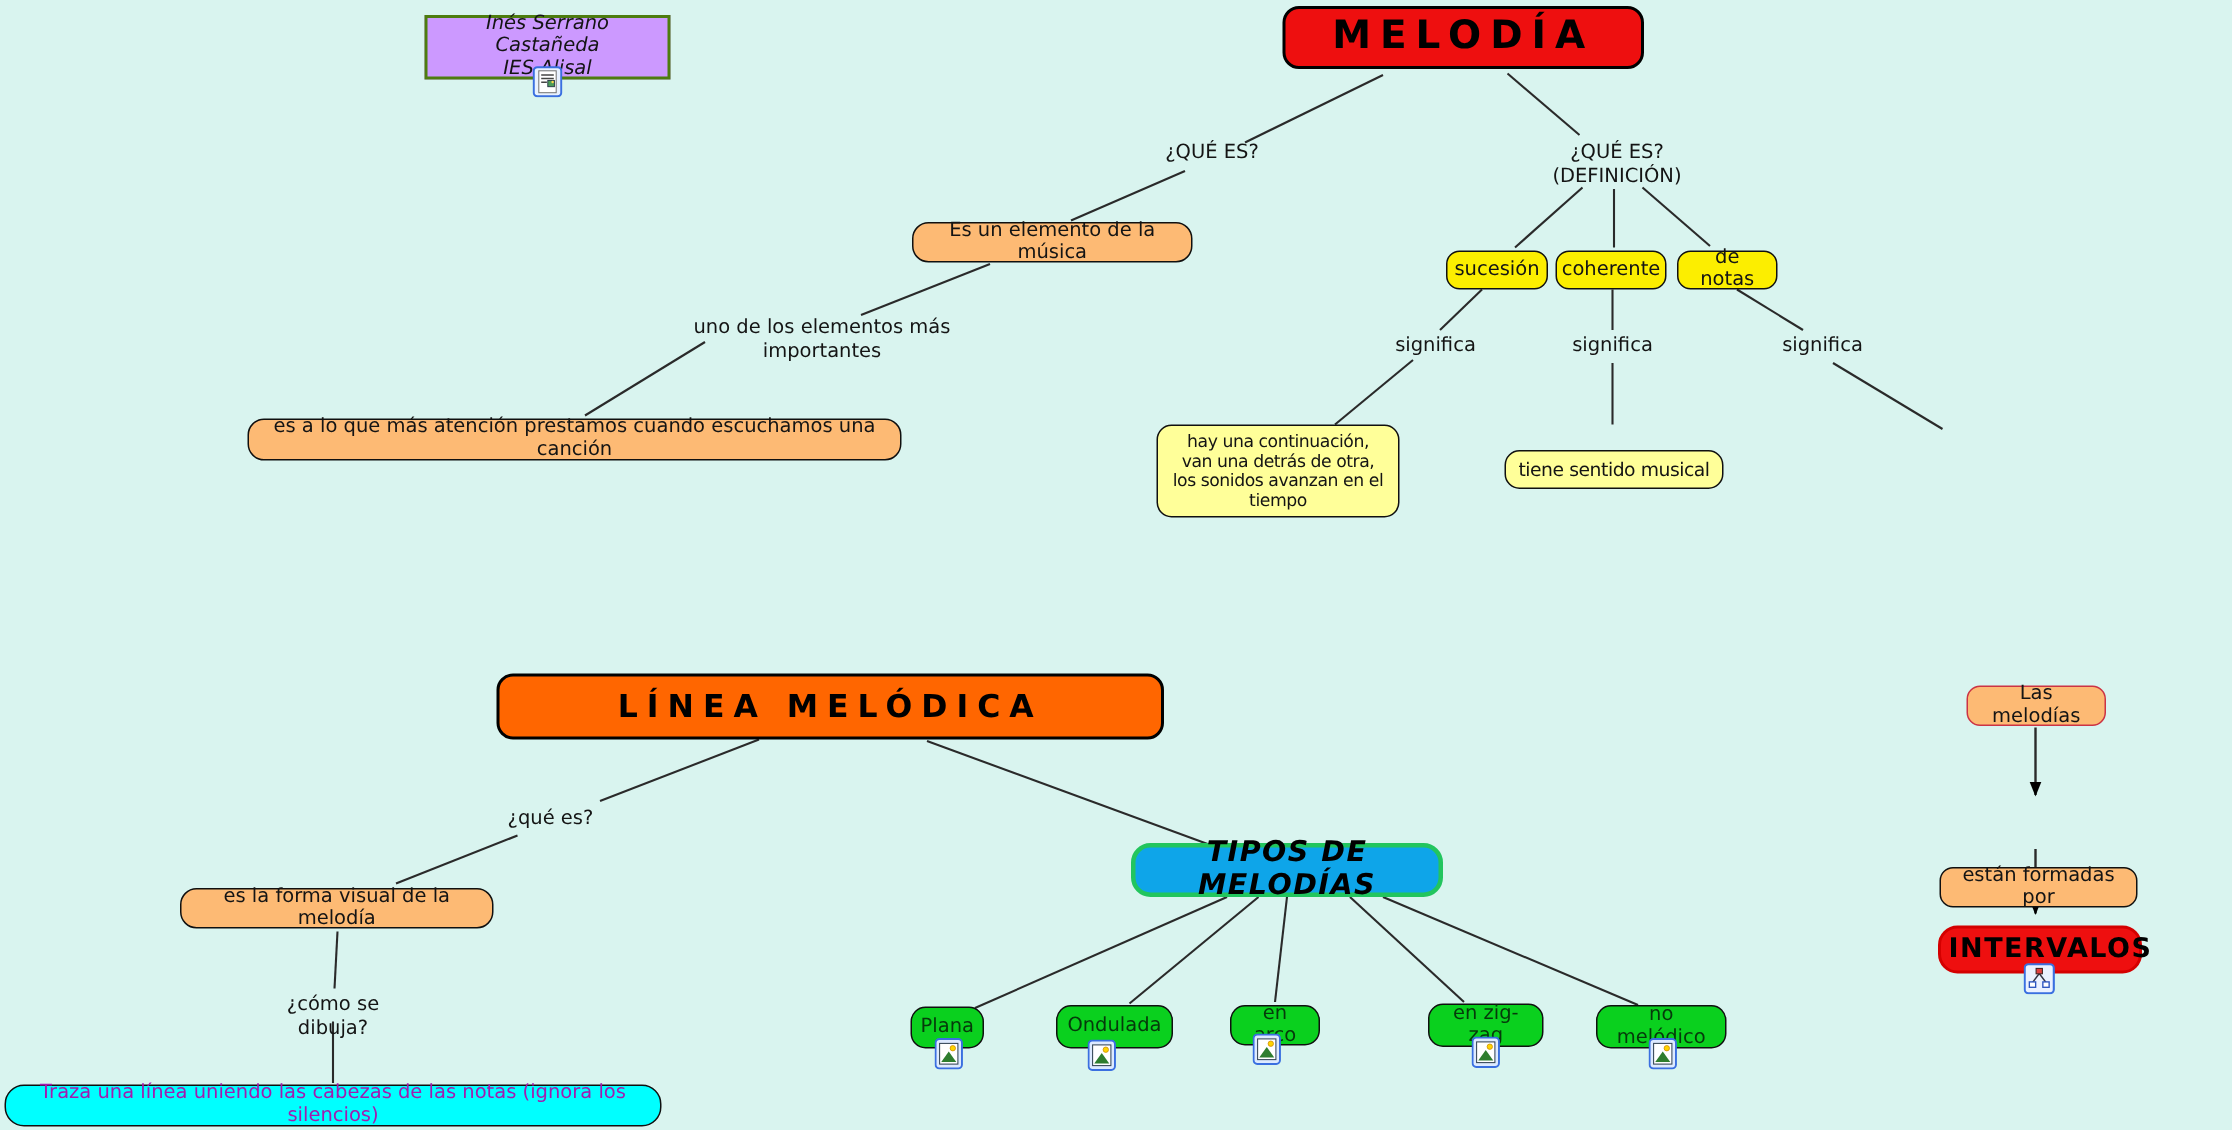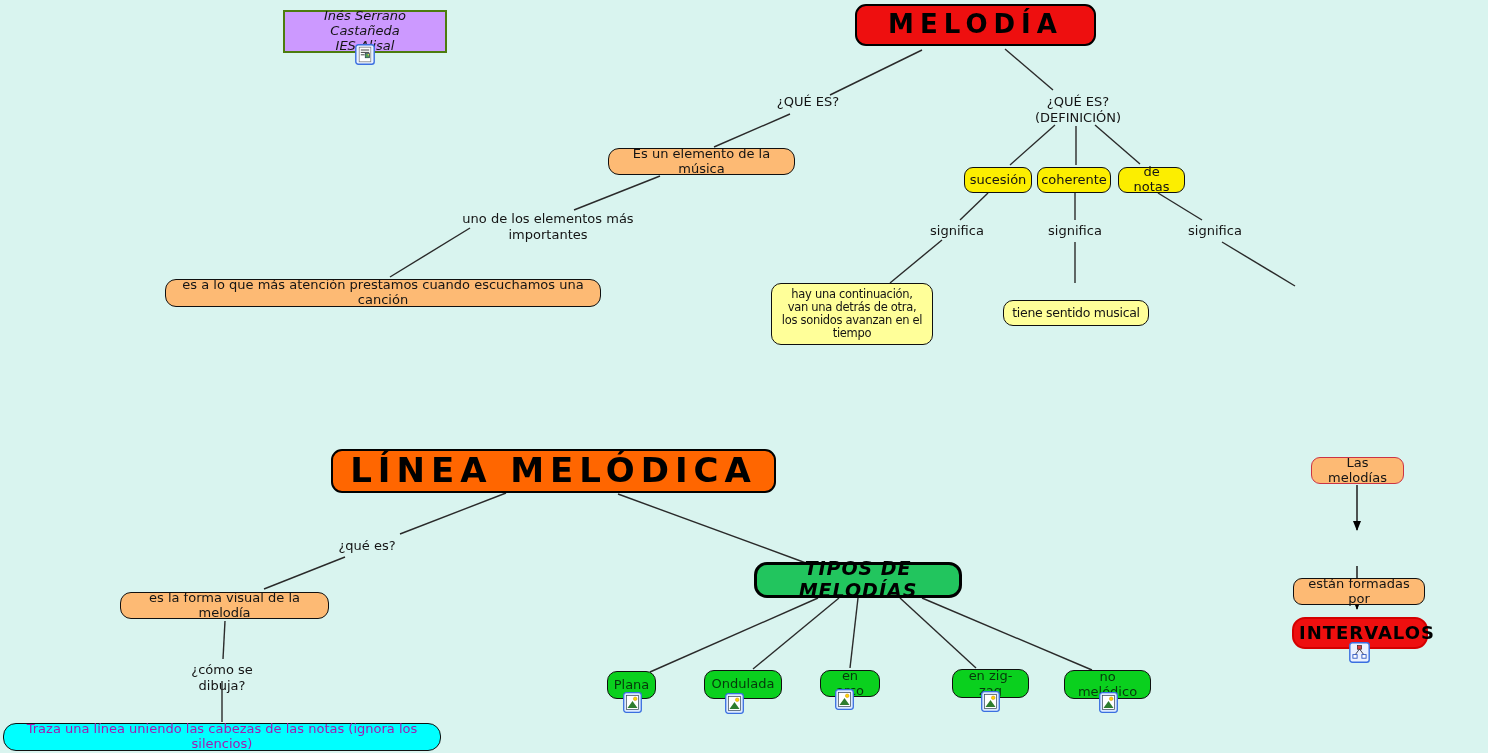--- a/index.html
+++ b/index.html
@@ -24,22 +24,22 @@
   }
   .peach{background:#fdba74;}
   .yellow{background:#fcee00;border-radius:9px;}
   .lightyellow{background:#ffff99;border-radius:10px;font-size:11.5px;letter-spacing:-0.3px;}
   .green{background:#0ad01e;color:#06390b;border-radius:10px;}
   .cyanbox{background:#00ffff;color:#a21caf;border-radius:13px;}
   .purple{background:#cc99ff;border:2px solid #4d7c0f;font-style:italic;border-radius:0;text-align:center;}
   .redtitle{background:#ee0f0f;border:2.5px solid #000;border-radius:11px;
     font-weight:bold;font-size:26px;letter-spacing:6px;color:#000;}
   .orangetitle{background:#ff6600;border:2.5px solid #000;border-radius:11px;
-    font-weight:bold;font-size:34px;letter-spacing:6px;color:#000;}
-  .redsub{background:#22c55e;border:3px solid #000000;border-radius:13px;
+    font-weight:bold;font-size:21px;letter-spacing:6px;color:#000;}
+  .redsub{background:#0ea5e9;border:3px solid #22c55e;border-radius:13px;
     font-weight:bold;font-style:italic;font-size:19px;letter-spacing:1px;color:#000;}
   .redsmall{background:#ee0f0f;border:2px solid #d40000;border-radius:13px;
     font-weight:bold;font-size:18px;letter-spacing:1px;color:#000;padding-left:20px;}
   .redborder{border:1.6px solid #cc3344;border-radius:9px;}
   .label{
     position:absolute;color:#141414;font-size:13px;
     text-align:center;white-space:pre-line;line-height:1.25;
   }
   .icon{position:absolute;}
 </style>

